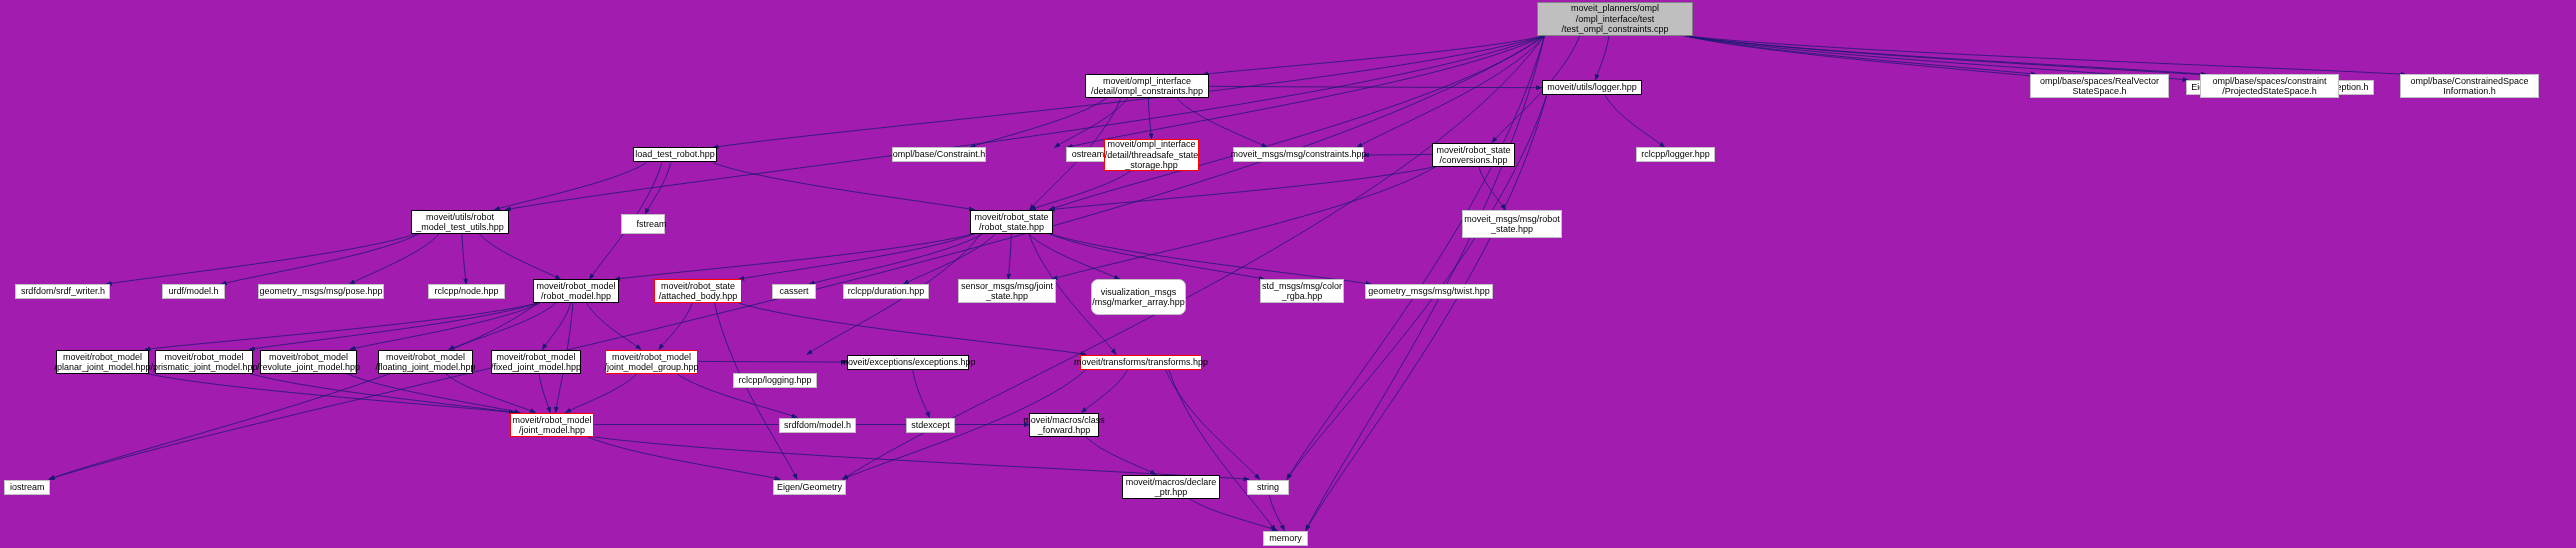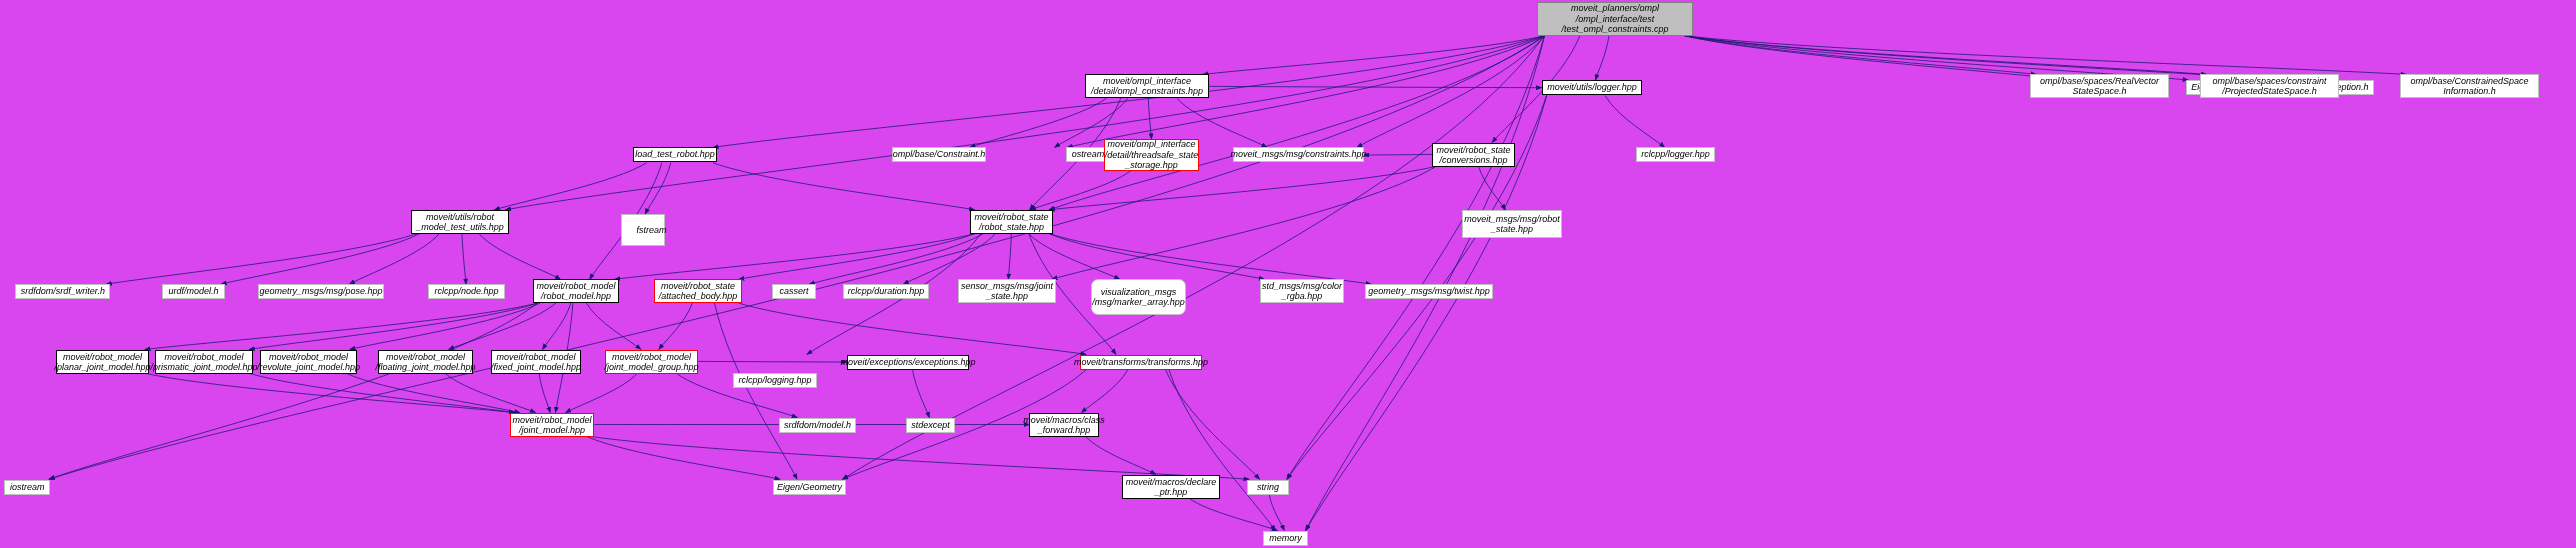--- a/index.html
+++ b/index.html
@@ -5,24 +5,23 @@
 <style>
   html, body {
     margin: 0;
     padding: 0;
     background: #ffffff;
   }
   #graph {
     position: relative;
     width: 2576px;
     height: 548px;
-    background: #d946ef;
+    background: #a21caf;
     font-family: "Liberation Sans", sans-serif;
     overflow: hidden;
-    font-style: italic;
   }
   #edges {
     position: absolute;
     left: 0;
     top: 0;
     width: 2576px;
     height: 548px;
     pointer-events: none;
   }
   .node {
@@ -163,21 +162,21 @@
       <div class="node strong" style="left: 633px; top: 147px; width: 84px; height: 15.4px;"><span class="lbl">load_test_robot.hpp</span></div>
       <div class="node plain" style="left: 892px; top: 147px; width: 94px; height: 15.4px;"><span class="lbl">ompl/base/Constraint.h</span></div>
       <div class="node plain" style="left: 1026px; top: 147px; width: 44px; height: 15.4px; margin-left: 40px;"><span class="lbl">ostream</span></div>
       <div class="node red" style="left: 1104px; top: 139px; width: 95px; height: 32px;"><span class="lbl">moveit/ompl_interface
 /detail/threadsafe_state
 _storage.hpp</span></div>
       <div class="node plain" style="left: 1233px; top: 147px; width: 131px; height: 15.4px;"><span class="lbl">moveit_msgs/msg/constraints.hpp</span></div>
       <div class="node strong" style="left: 1432px; top: 143px; width: 83px; height: 24px;"><span class="lbl">moveit/robot_state
 /conversions.hpp</span></div>
       <div class="node plain" style="left: 1636px; top: 147px; width: 79px; height: 15.4px;"><span class="lbl">rclcpp/logger.hpp</span></div>
-      <div class="node plain" style="left: 621px; top: 214px; width: 44px; height: 32px; padding-left: 20px;"><span class="lbl">fstream</span></div>
+      <div class="node plain" style="left: 621px; top: 214px; width: 44px; height: 20px; padding-left: 20px;"><span class="lbl">fstream</span></div>
       <div class="node strong" style="left: 411px; top: 210px; width: 98px; height: 24px;"><span class="lbl">moveit/utils/robot
 _model_test_utils.hpp</span></div>
       <div class="node strong" style="left: 970px; top: 210px; width: 83px; height: 24px;"><span class="lbl">moveit/robot_state
 /robot_state.hpp</span></div>
       <div class="node plain" style="left: 1462px; top: 210px; width: 100px; height: 28px;"><span class="lbl">moveit_msgs/msg/robot
 _state.hpp</span></div>
       <div class="node plain" style="left: 15.4px; top: 284px; width: 95px; height: 15.4px;"><span class="lbl">srdfdom/srdf_writer.h</span></div>
       <div class="node plain" style="left: 162px; top: 284px; width: 63px; height: 15.4px;"><span class="lbl">urdf/model.h</span></div>
       <div class="node plain" style="left: 258px; top: 284px; width: 126px; height: 15.4px;"><span class="lbl">geometry_msgs/msg/pose.hpp</span></div>
       <div class="node plain" style="left: 428px; top: 284px; width: 77px; height: 15.4px;"><span class="lbl">rclcpp/node.hpp</span></div>

